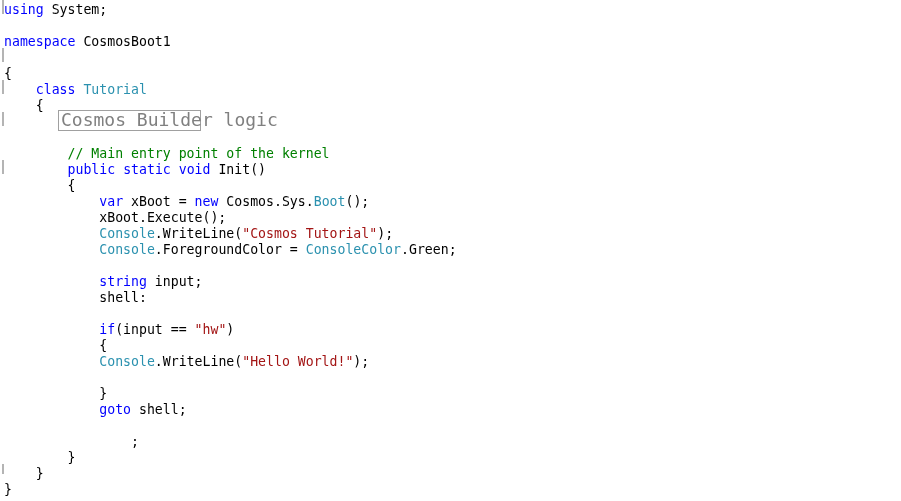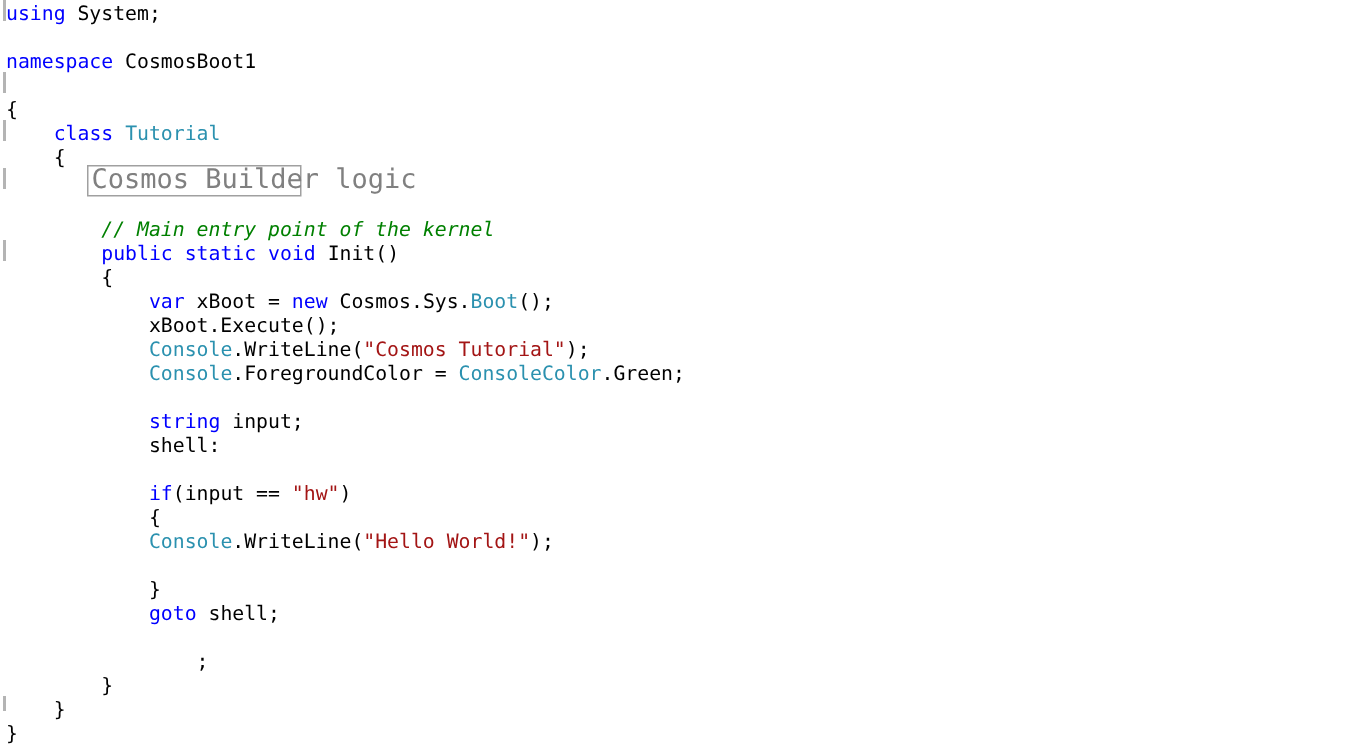--- a/index.html
+++ b/index.html
@@ -53,21 +53,21 @@
     font-size: 13.2px;
     white-space: pre;
     color: #000000;
     letter-spacing: 0px;
   }
 
   
   .kw   { color: #0000ff; }
   .typ  { color: #2b91af; }
   .str  { color: #a31515; }
-  .cmt  { color: #008000; font-style: italic; }
+  .cmt  { color: #008000; }
   .pln  { color: #000000; }
 
   
   .squiggle {
     position: relative;
     display: inline-block;
   }
   .squiggle::after {
     content: "";
     position: absolute;

